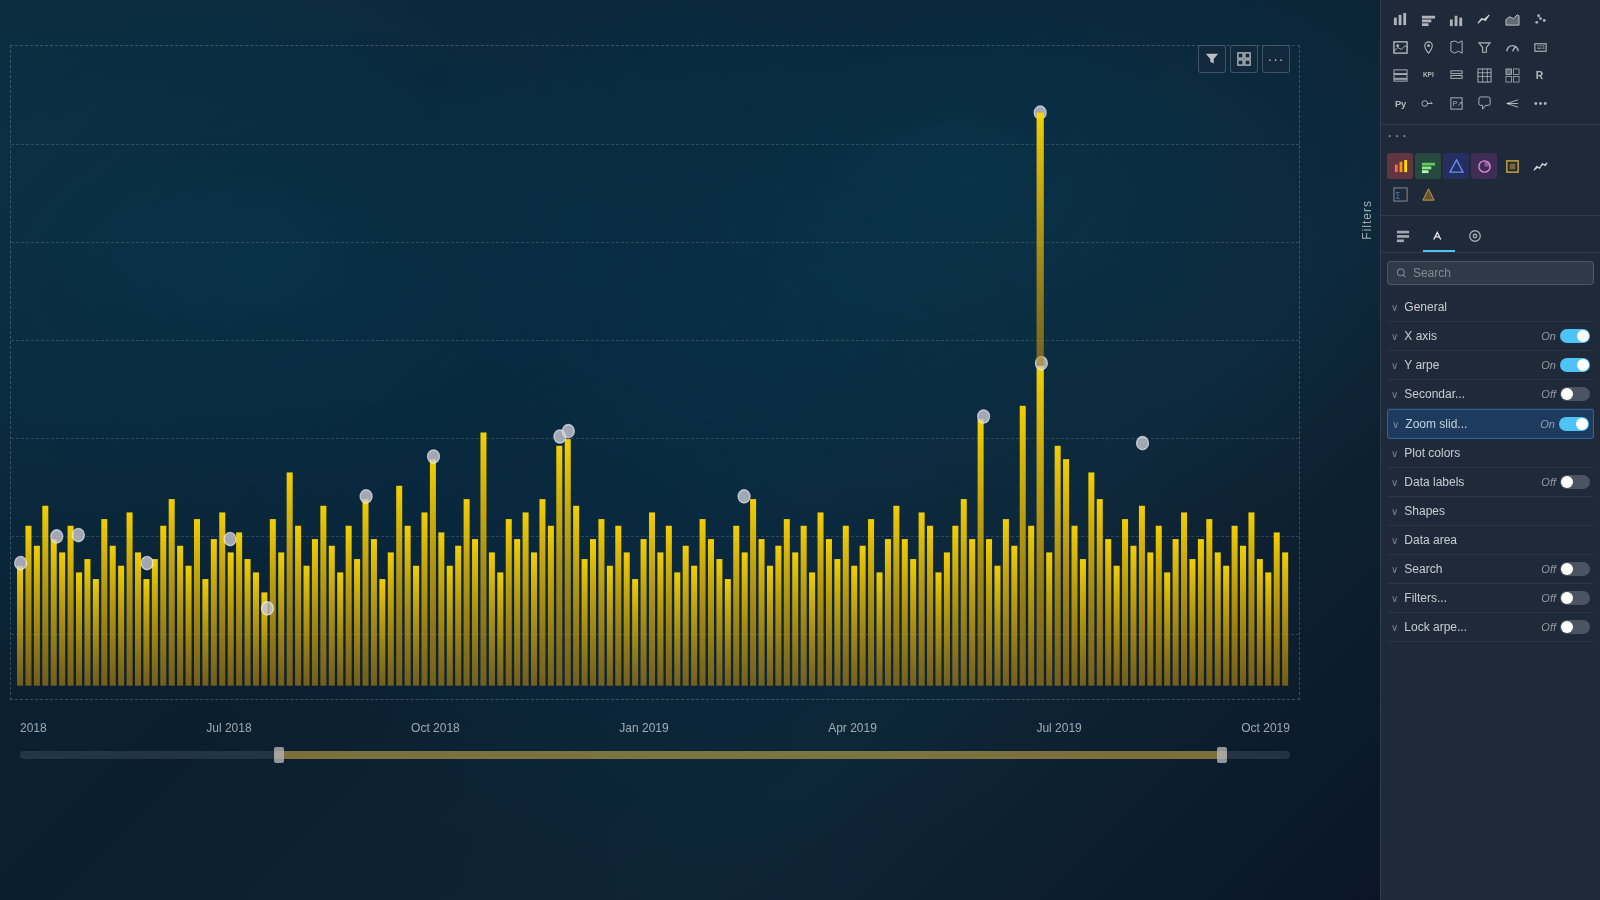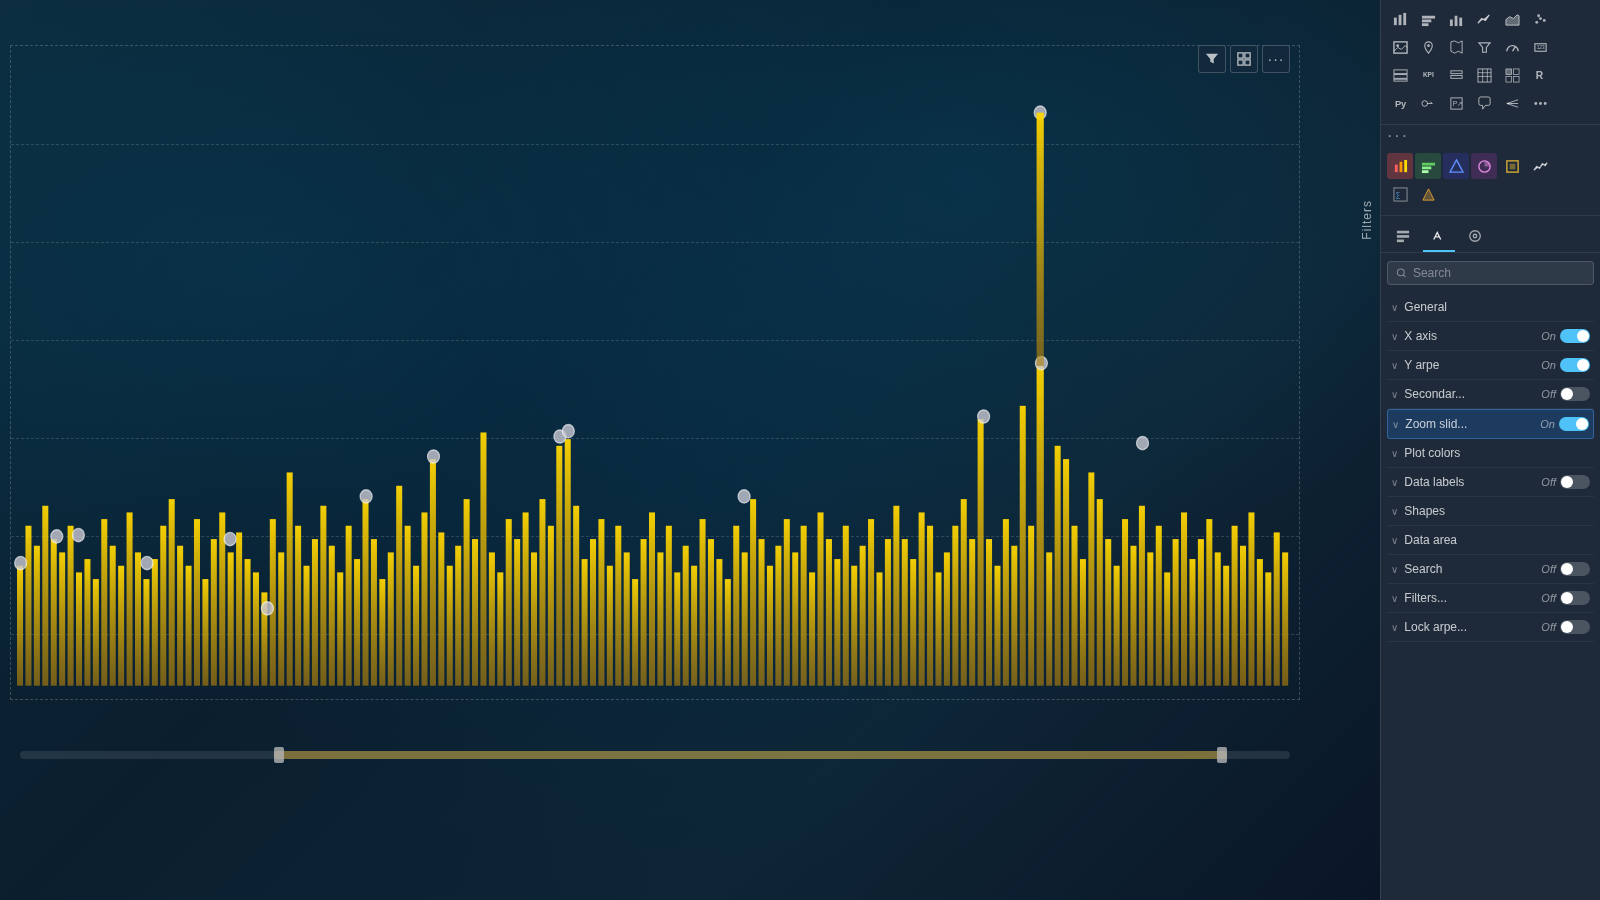--- a/index.html
+++ b/index.html
@@ -569,20 +569,29 @@
       <circle cx="808" cy="278" r="5" fill="rgba(200,200,210,0.8)" stroke="rgba(255,255,255,0.6)" stroke-width="1"></circle>
       <circle cx="856" cy="238" r="5" fill="rgba(200,200,210,0.8)" stroke="rgba(255,255,255,0.6)" stroke-width="1"></circle>
 
       <circle cx="855" cy="50" r="5" fill="rgba(200,200,210,0.8)" stroke="rgba(255,255,255,0.6)" stroke-width="1"></circle>
       <rect x="852" y="50" width="6" height="190" fill="url(#barGrad)"></rect>
 
       <circle cx="940" cy="298" r="5" fill="rgba(200,200,210,0.8)" stroke="rgba(255,255,255,0.6)" stroke-width="1"></circle>
     </svg>
   </div>
 
+  <div class="x-axis-labels">
+    <span class="x-label">2018</span>
+    <span class="x-label">Jul 2018</span>
+    <span class="x-label">Oct 2018</span>
+    <span class="x-label">Jan 2019</span>
+    <span class="x-label">Apr 2019</span>
+    <span class="x-label">Jul 2019</span>
+    <span class="x-label">Oct 2019</span>
+  </div>
 
   <div class="zoom-slider">
     <div class="zoom-track">
       <div class="zoom-fill"></div>
       <div class="zoom-handle-left"></div>
       <div class="zoom-handle-right"></div>
     </div>
   </div>
 </div>
 

